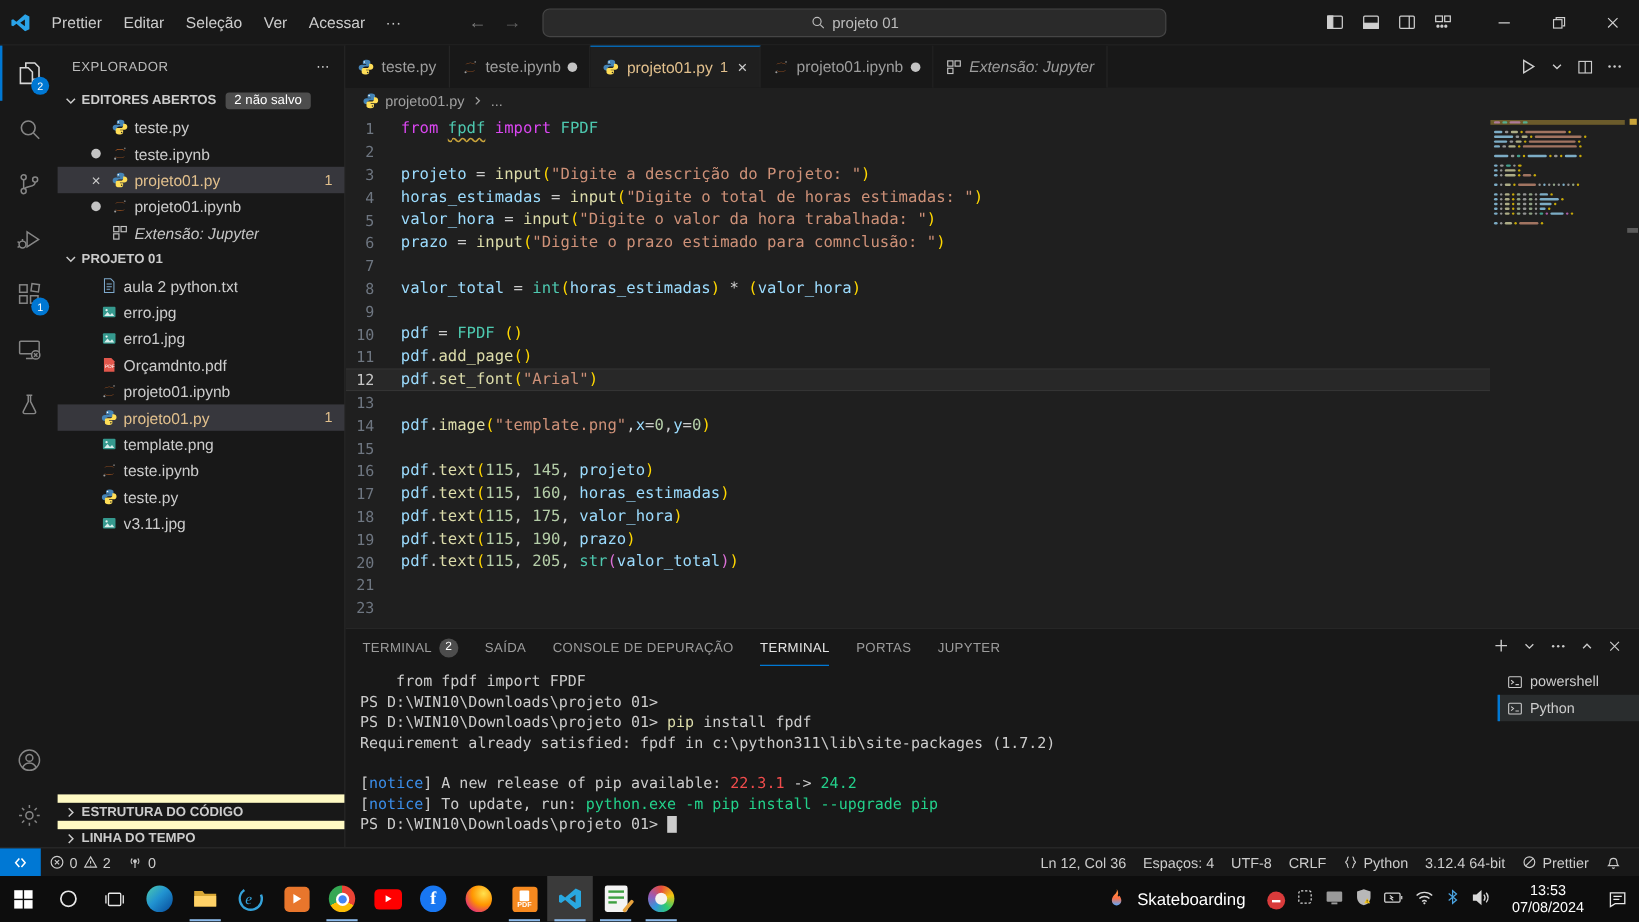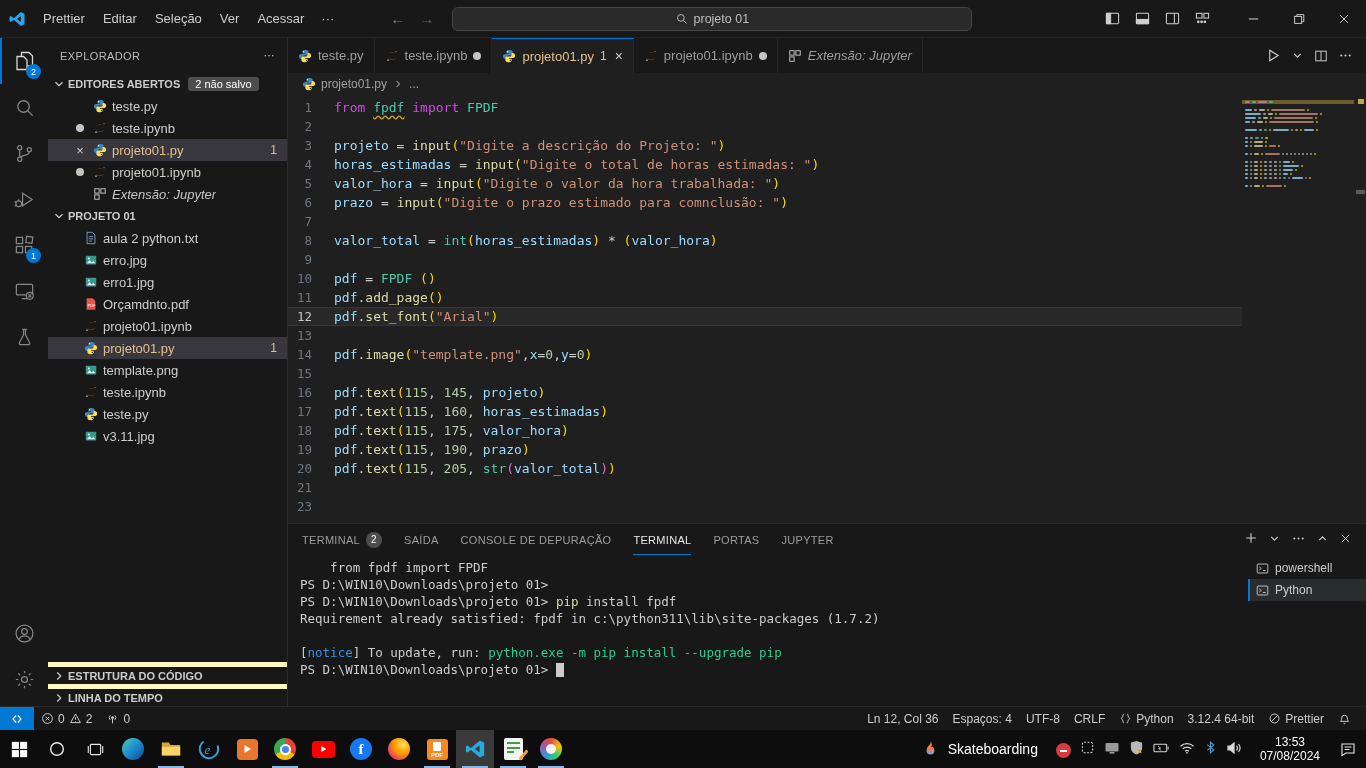--- a/index.html
+++ b/index.html
@@ -38,21 +38,21 @@
   .row .pre{width:16px;display:flex;justify-content:center;color:#cccccc;font-size:13px}
   .row.sel{background:#37373d}
   .row .name{white-space:nowrap;overflow:hidden}
   .row .name.mod{color:#e2c08d}
   .row .name.it{font-style:italic;color:#c5c5c5}
   .row .rbadge{margin-left:auto;color:#e2c08d;font-size:12px}
   .dirty-dot{width:8px;height:8px;border-radius:50%;background:#c4c4c4}
   .oe-row{padding-left:24px}
   .file-row{padding-left:36px}
   .sb-spacer{flex:1}
-  .sb-bottom{border-top:5px solid #fef9c3}
+  .sb-bottom{border-top:7px solid #fef9c3}
   .chev{color:#cccccc}
 
   
   .editor-col{flex:1;display:flex;flex-direction:column;min-width:0}
   .tabsbar{height:35px;background:#181818;display:flex;flex:none}
   .tab{display:flex;align-items:center;gap:6px;padding:0 10px;border-right:1px solid #252525;color:#9d9d9d;font-size:13px;background:#181818;position:relative}
   .tab.active{background:#1f1f1f;color:#ccc;border-top:1px solid #0078d4}
   .tab .tname.mod{color:#e2c08d}
   .tab .tname.it{font-style:italic}
   .tab .tbadge{color:#e2c08d;font-size:12px}
@@ -875,20 +875,21 @@
                 </span></span>
             </div>
         </div>
         <div class="panel-body">
           <div class="terminal" id="terminal">
               <div class="t-line"><span class="tt-d">    from fpdf import FPDF</span></div>
               <div class="t-line"><span class="tt-d">PS D:\WIN10\Downloads\projeto 01&gt; </span></div>
               <div class="t-line"><span class="tt-d">PS D:\WIN10\Downloads\projeto 01&gt; </span><span class="tt-y">pip</span><span class="tt-d"> install fpdf</span></div>
               <div class="t-line"><span class="tt-d">Requirement already satisfied: fpdf in c:\python311\lib\site-packages (1.7.2)</span></div>
               <div class="t-line"></div>
+              <div class="t-line"><span class="tt-d">[</span><span class="tt-bl">notice</span><span class="tt-d">] A new release of pip available: </span><span class="tt-r">22.3.1</span><span class="tt-d"> -&gt; </span><span class="tt-g">24.2</span></div>
               <div class="t-line"><span class="tt-d">[</span><span class="tt-bl">notice</span><span class="tt-d">] To update, run: </span><span class="tt-g">python.exe -m pip install --upgrade pip</span></div>
               <div class="t-line"><span class="tt-d">PS D:\WIN10\Downloads\projeto 01&gt; </span><span class="t-cursor"></span></div>
             </div>
           <div class="term-list" id="term-list">
               <div class="term-item">
                 <span class="icon">
                   <svg viewBox="0 0 16 16" width="13" height="13" fill="none" stroke="#cccccc" stroke-width="1.1">
                     <rect x="1.5" y="2.5" width="13" height="11" rx="1"></rect>
                     <path d="M4 6l2.5 2L4 10M8.5 10.5h3.5"></path>
                   </svg>

